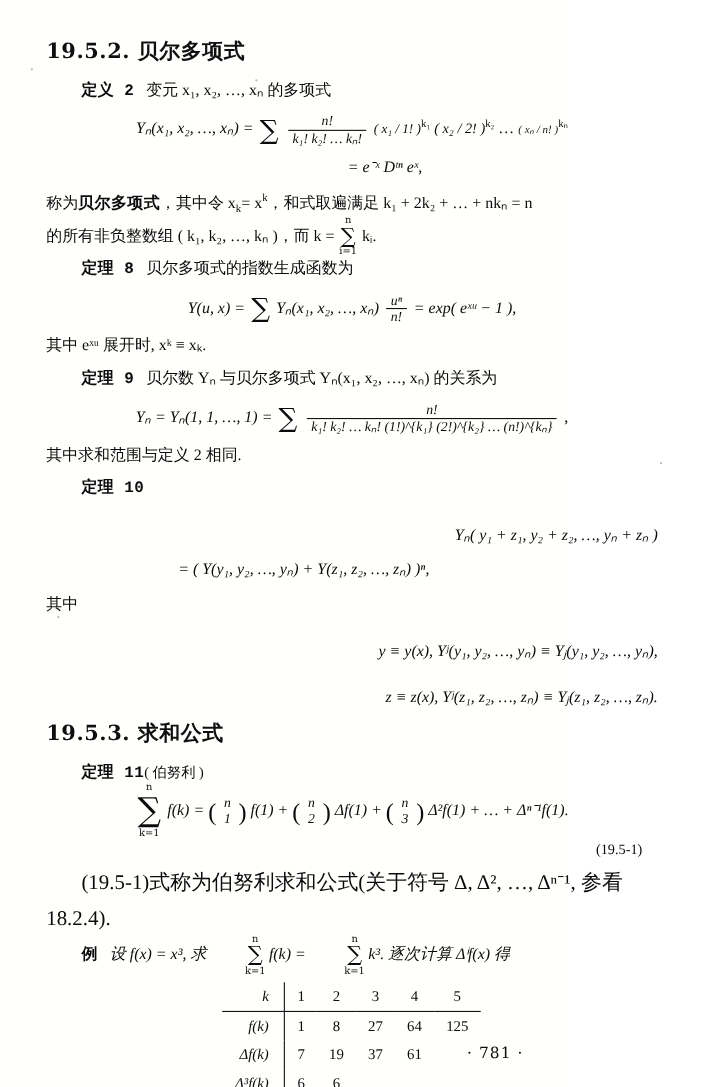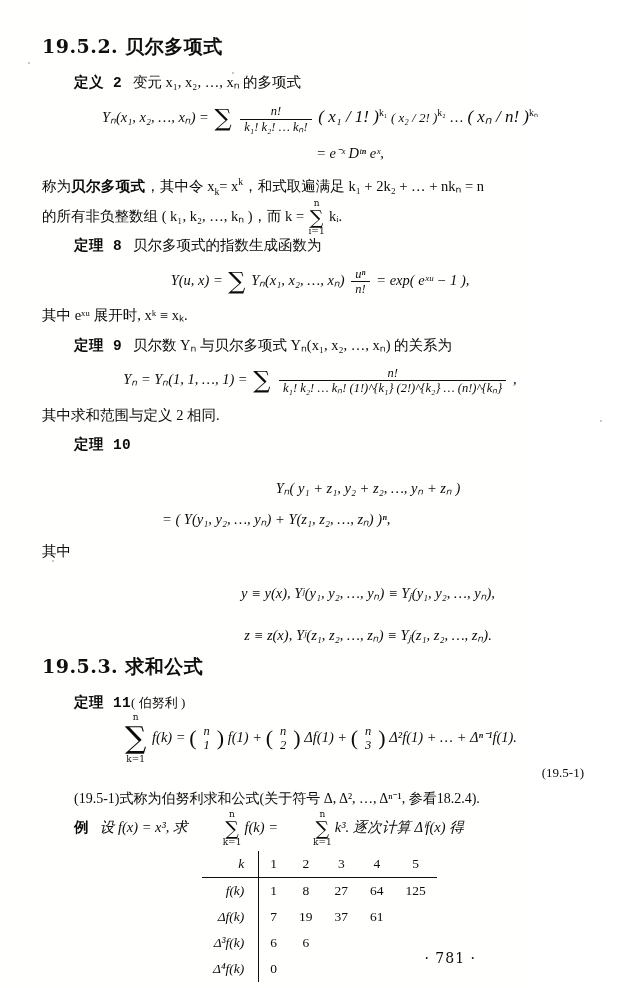--- a/index.html
+++ b/index.html
@@ -47,21 +47,21 @@
     font-weight: bold;
     font-family: Liberation Mono, monospace;
     letter-spacing: 0.4px;
   }
   .eq {
     text-align: center;
     font-size: 14.5px;
     margin: 7px 0;
     line-height: 1.7;
   }
-  .eq.left-ind { text-align: center; padding-left: 96px; margin-top: 17px; }
+  .eq.left-ind { text-align: right; padding-left: 96px; margin-top: 17px; }
   .eq.left-ind2 { text-align: left; padding-left: 120px; }
   .it { font-style: italic; }
   .frac {
     display: inline-block;
     vertical-align: middle;
     text-align: center;
     margin: 0 3px;
     line-height: 1.15;
   }
   .frac .top { display: block; padding: 0 4px; font-size: 12.5px; }
@@ -153,24 +153,24 @@
     </div>
 
     <div class="eq">
       <span class="it">Yₙ(x₁, x₂, …, xₙ) =</span>
       <span class="sum">∑</span>
       <span class="frac">
         <span class="top it">n!</span>
         <span class="bar"></span>
         <span class="bot it">k₁! k₂! … kₙ!</span>
       </span>
-      <span class="it" style="font-size:17px">( x₁ / 1! )</span><sup>k₁</sup>
+      <span class="it" style="font-size:12px">( x₁ / 1! )</span><sup>k₁</sup>
       <span class="it" style="font-size:13px">( x₂ / 2! )</span><sup>k₂</sup>
       <span>…</span>
-      <span class="it" style="font-size:17px">( xₙ / n! )</span><sup>kₙ</sup>
+      <span class="it" style="font-size:10px">( xₙ / n! )</span><sup>kₙ</sup>
     </div>
 
     <div class="eq" style="padding-left:60px">
       <span class="it">= e⁻ˣ Dᵗⁿ eˣ,</span>
     </div>
 
     <div class="para">
       <span>称为</span><span class="lead">贝尔多项式</span><span>，其中令 x</span><sub>k</sub><span>= x</span><sup>k</sup><span>，和式取遍满足  k₁ + 2k₂ + … + nkₙ = n</span>
     </div>
 
@@ -255,21 +255,21 @@
       <span class="paren-big">(</span><span class="frac"><span class="top it">n</span><span class="bot it">1</span></span><span class="paren-big">)</span>
       <span class="it">f(1) +</span>
       <span class="paren-big">(</span><span class="frac"><span class="top it">n</span><span class="bot it">2</span></span><span class="paren-big">)</span>
       <span class="it">Δf(1) +</span>
       <span class="paren-big">(</span><span class="frac"><span class="top it">n</span><span class="bot it">3</span></span><span class="paren-big">)</span>
       <span class="it">Δ²f(1) + … + Δⁿ⁻¹f(1).</span>
     </div>
 
     <div class="eqno">(19.5-1)</div>
 
-    <div class="para indent" style="font-size:14px">(19.5-1)式称为伯努利求和公式(关于符号 Δ, Δ², …, Δⁿ⁻¹, 参看18.2.4).</div>
+    <div class="para indent" style="font-size:19px">(19.5-1)式称为伯努利求和公式(关于符号 Δ, Δ², …, Δⁿ⁻¹, 参看18.2.4).</div>
 
     <div class="para indent">
       <span class="lead">例</span>
       &nbsp;&nbsp;<span class="it">设 f(x) = x³, 求</span>
       <span class="sum" style="font-size:19px">∑
         <span class="lim up">n</span>
         <span class="lim dn">k=1</span>
       </span>
       <span class="it">f(k) =</span>
       <span class="sum" style="font-size:19px">∑

